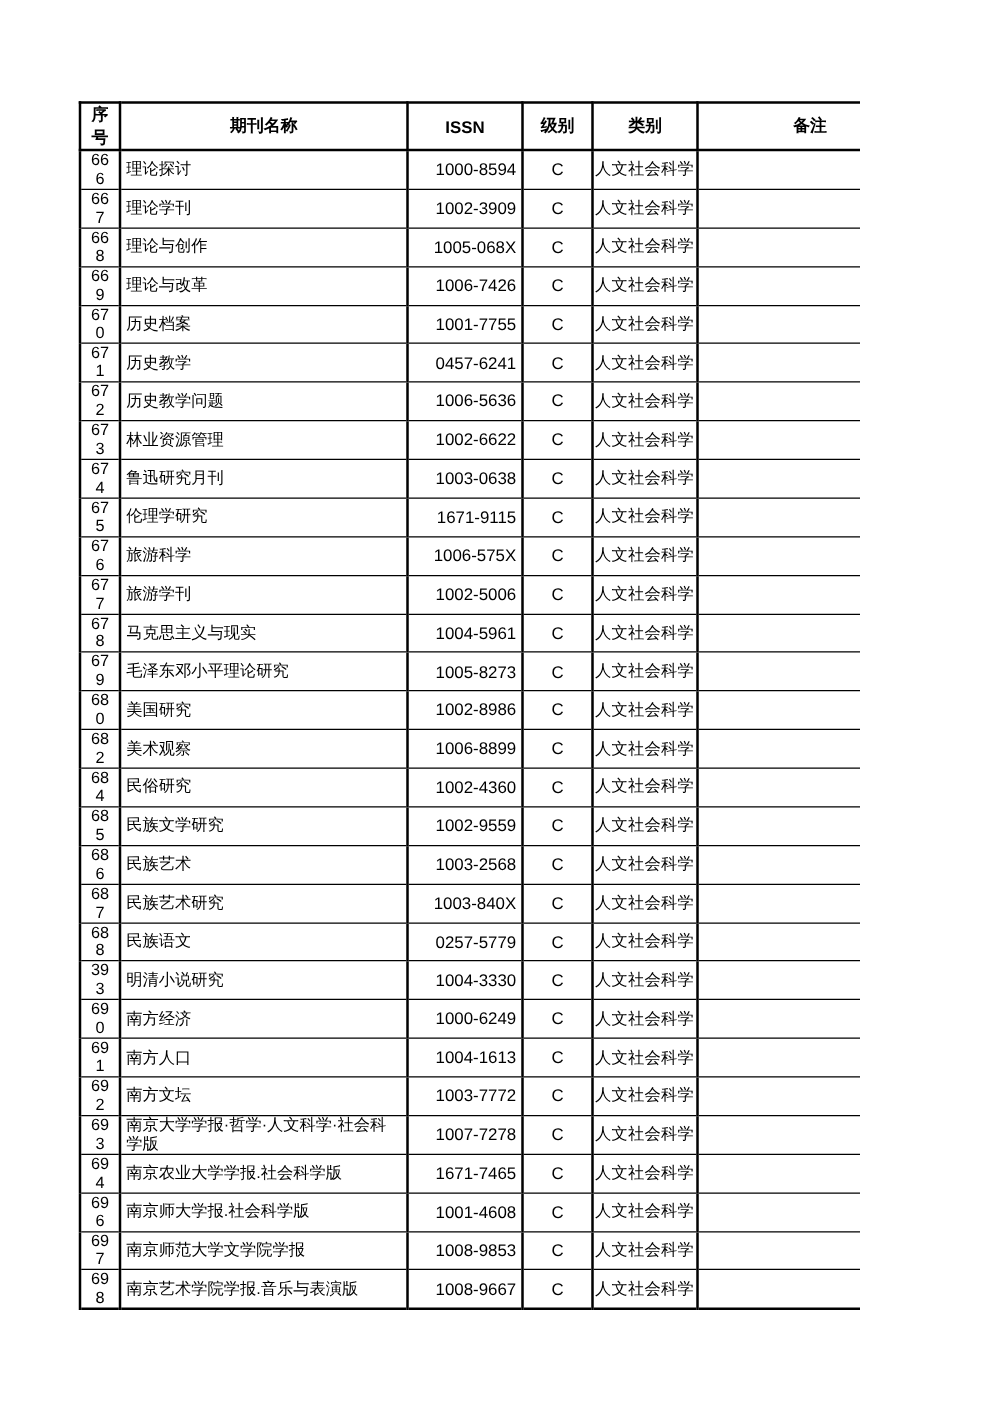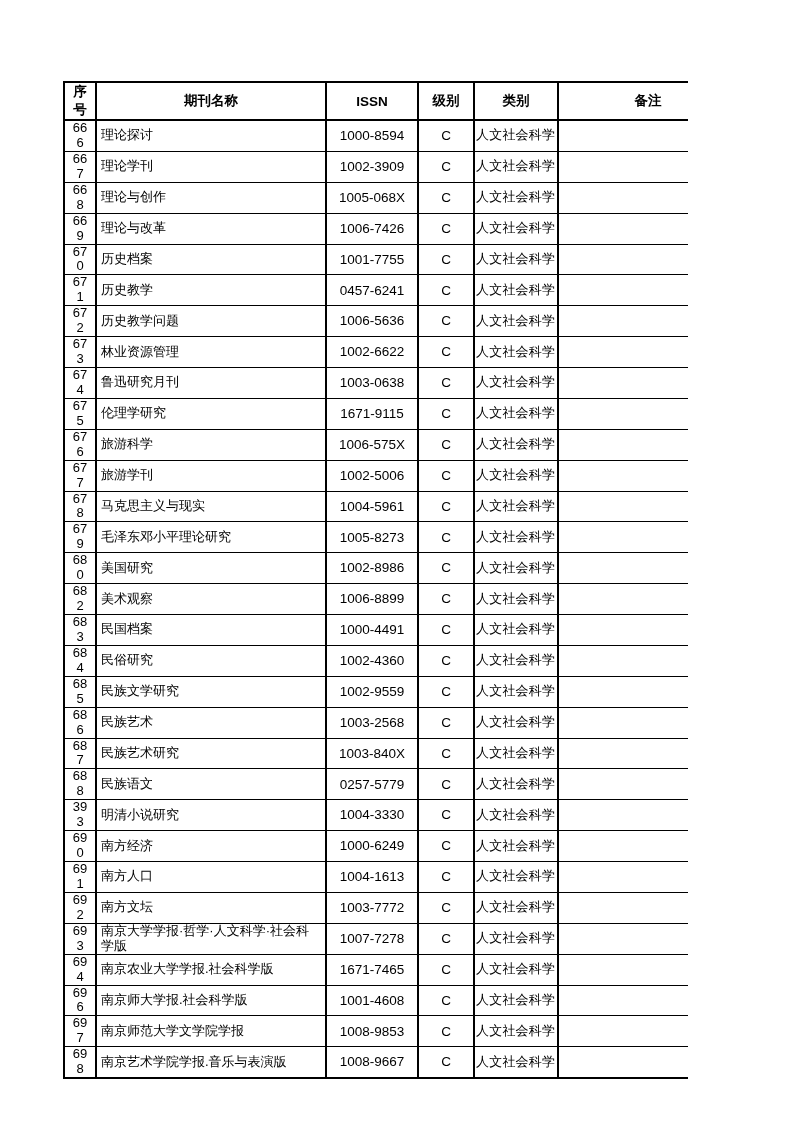--- a/index.html
+++ b/index.html
@@ -40,21 +40,21 @@
     height: 19px;
     padding: 0 4px;
     font-size: 13px;
     line-height: 1.15;
     vertical-align: middle;
     word-break: break-all;
     overflow: hidden;
   }
   td.c-no     { text-align: center; padding: 0 5px; }
   td.c-name   { text-align: left; }
-  td.c-issn   { text-align: center; font-size: 13.5px; }
+  td.c-issn   { text-align: right; font-size: 13.5px; }
   td.c-level  { text-align: center; font-size: 13.5px; }
   td.c-cat    { text-align: left; padding: 0 1px; letter-spacing: 0.2px; }
   td.c-remark { text-align: left; }
 </style>
 </head>
 <body>
 
 <div class="page">
   <table class="journal-table">
     <colgroup>
@@ -198,28 +198,20 @@
   </tr>
         <tr>
     <td class="c-no">682</td>
     <td class="c-name">美术观察</td>
     <td class="c-issn">1006-8899</td>
     <td class="c-level">C</td>
     <td class="c-cat">人文社会科学</td>
     <td class="c-remark"></td>
   </tr>
         <tr>
-    <td class="c-no">683</td>
-    <td class="c-name">民国档案</td>
-    <td class="c-issn">1000-4491</td>
-    <td class="c-level">C</td>
-    <td class="c-cat">人文社会科学</td>
-    <td class="c-remark"></td>
-  </tr>
-        <tr>
     <td class="c-no">684</td>
     <td class="c-name">民俗研究</td>
     <td class="c-issn">1002-4360</td>
     <td class="c-level">C</td>
     <td class="c-cat">人文社会科学</td>
     <td class="c-remark"></td>
   </tr>
         <tr>
     <td class="c-no">685</td>
     <td class="c-name">民族文学研究</td>

